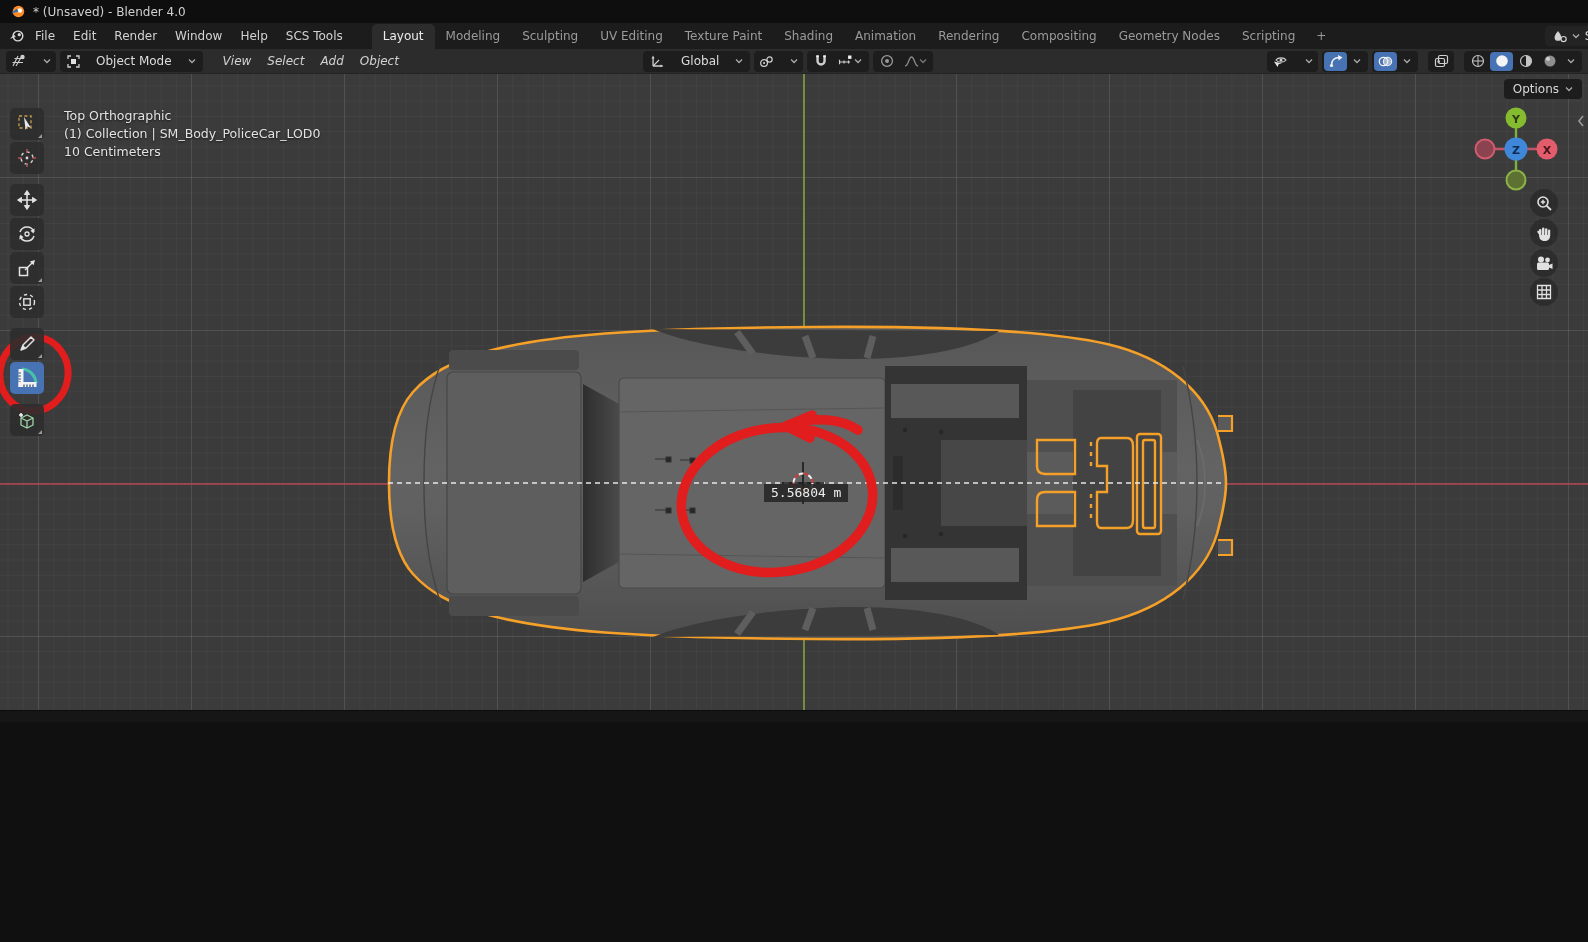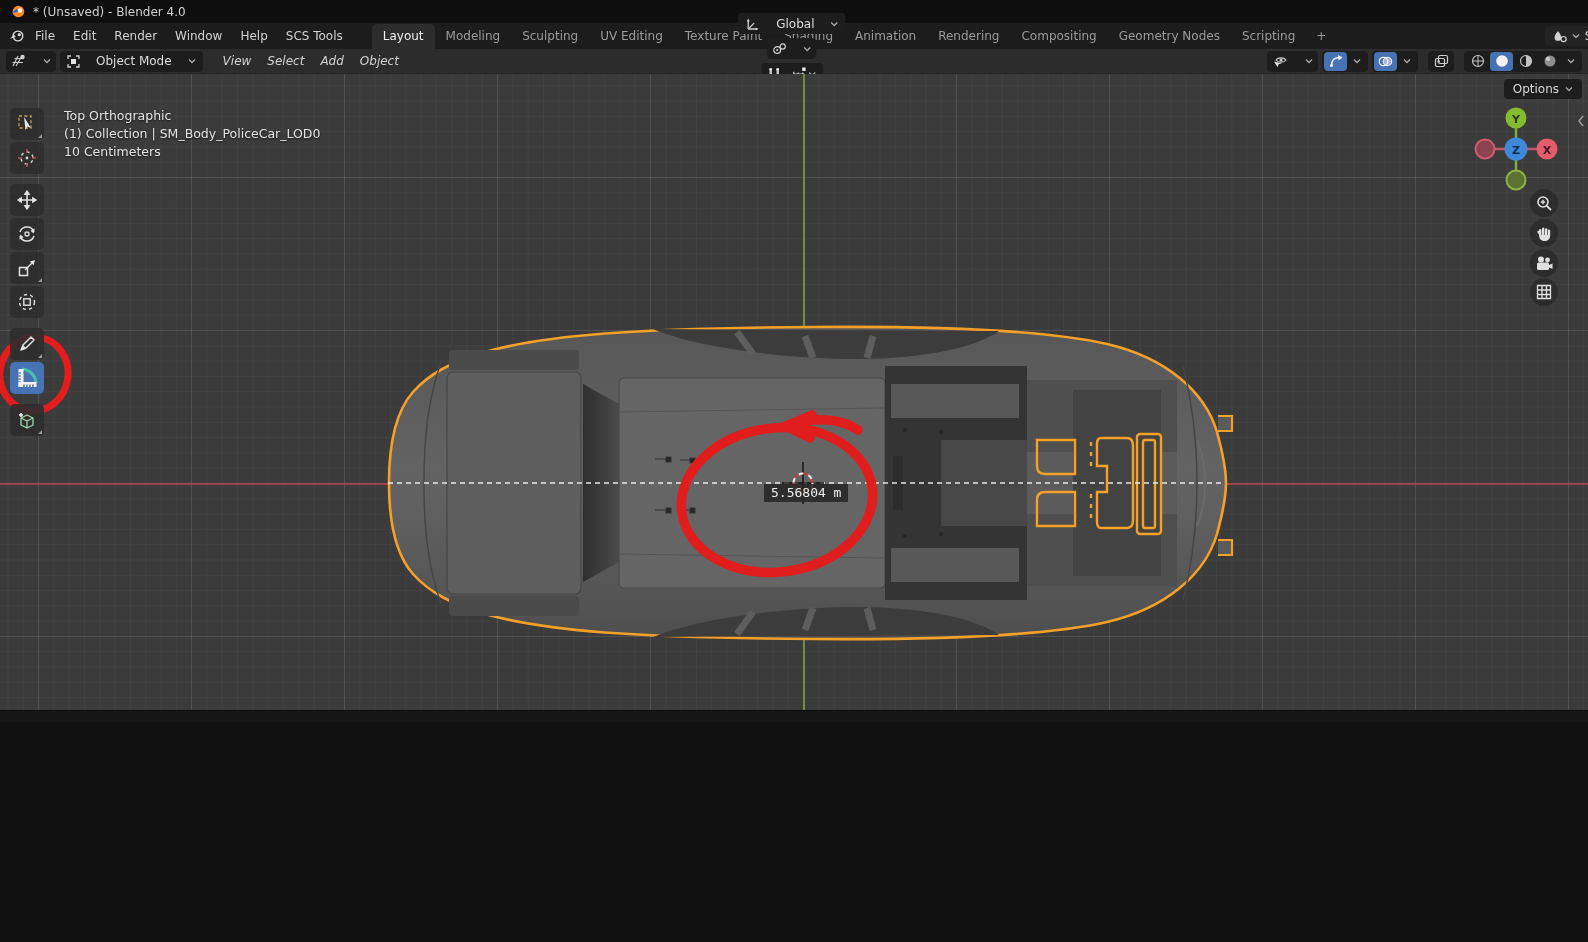--- a/index.html
+++ b/index.html
@@ -16,21 +16,21 @@
   .menubar .menu-item { padding:4px 9px; color:#d2d2d2; border-radius:3px; cursor:default; }
   .tabstrip { display:flex; align-items:flex-end; margin-left:20px; height:26px; }
   .tab { padding:5px 11px 6px; color:#9b9b9b; font-size:12px;margin-top:35px; }
   .tab.active { background:#2c2c2c; color:#ededed; border-radius:5px 5px 0 0; }
   .tab-add { padding:5px 10px 6px; color:#9b9b9b; }
   .scene-chip { margin-left:auto; display:flex; align-items:center; gap:5px; background:#232323; border-radius:4px; padding:3px 8px; margin-right:-34px; color:#d6d6d6; }
 
   
   .vheader { height:25px; background:#2c2c2c; display:flex; align-items:center; padding:0 6px; flex:0 0 auto; position:relative; border-bottom:1px solid #232323; }
   .hgroup { display:flex; align-items:center; gap:4px; }
-  .hcenter { position:absolute; left:50%; transform:translateX(-52%);flex-direction:column; }
+  .hcenter { position:absolute; left:50%; transform:translateX(-52%); }
   .hright { margin-left:auto; }
   .pill { display:flex; align-items:center; gap:16px; background:#1d1d1d; border-radius:4px; padding:2px 7px; height:21px; }
   .pill span { color:#dcdcdc; }
   .hmenus { display:flex; margin-left:8px; }
   .hmenus .menu-item { padding:0 8px; color:#d2d2d2;font-style:italic; }
   .icbtn { display:flex; align-items:center; justify-content:center; width:24px; height:21px; border-radius:4px; background:transparent; }
   .icbtn.dark { background:#1d1d1d; }
   .icbtn.blue { background:#4772b3; }
   .seg { display:flex; align-items:center; background:#1d1d1d; border-radius:4px; padding:1px 2px; gap:1px; height:21px; }
   .seg .icbtn { width:23px; height:19px; }

